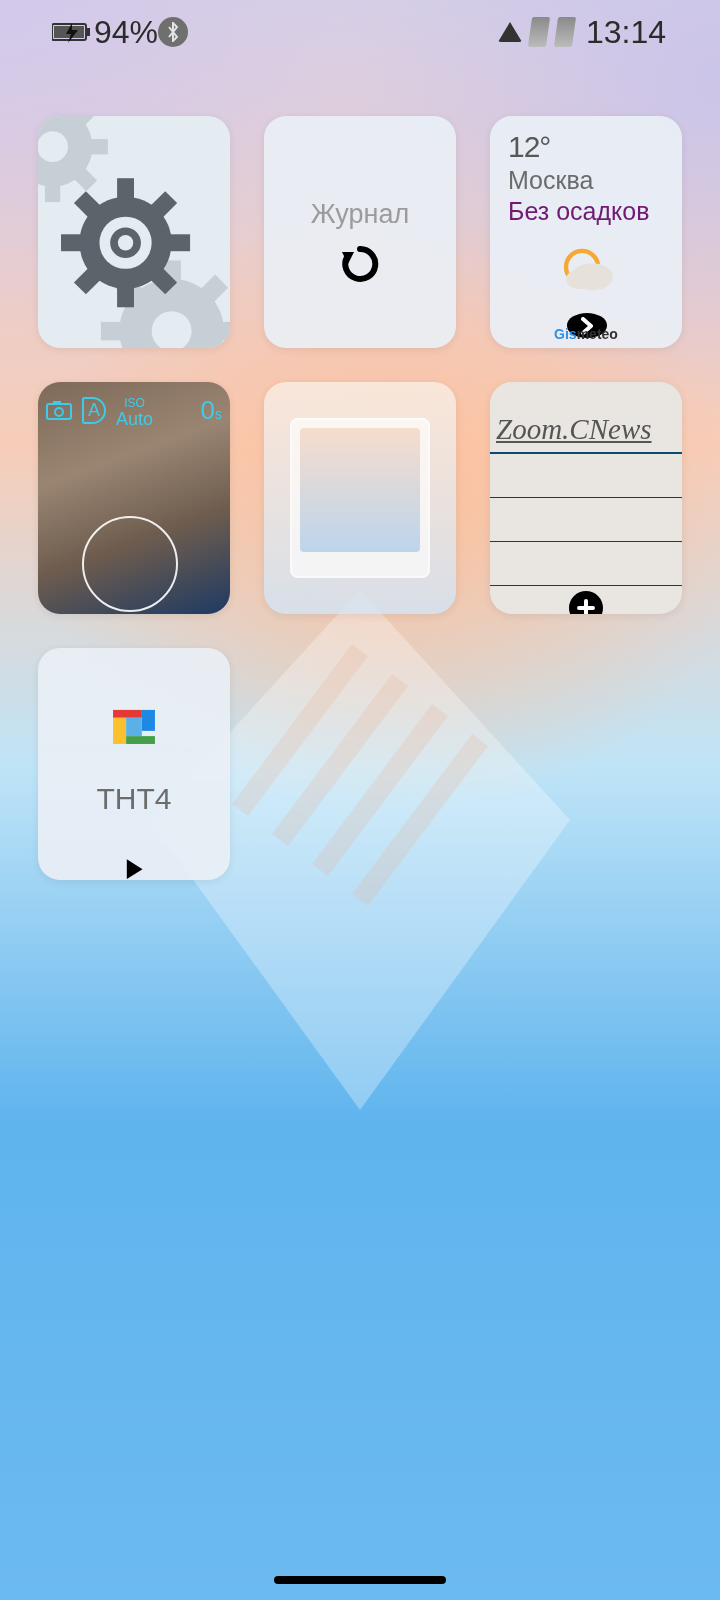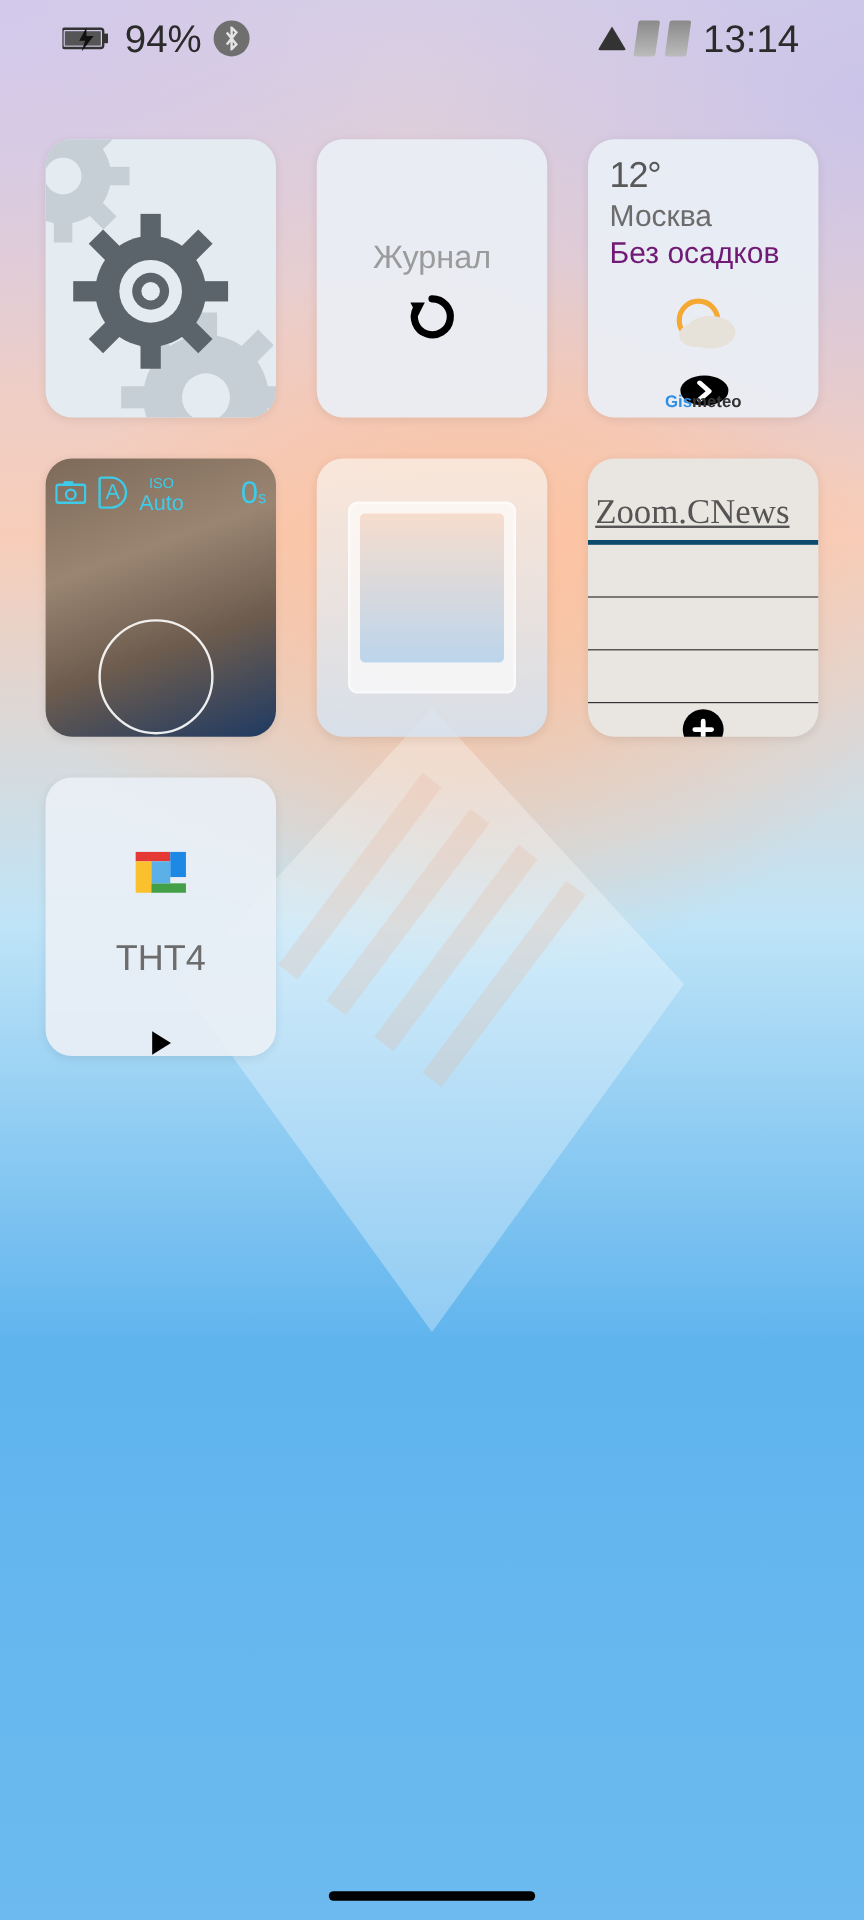--- a/index.html
+++ b/index.html
@@ -8,21 +8,21 @@
     background:
       radial-gradient(ellipse 600px 500px at 55% 32%, rgba(255,190,150,0.85), transparent 60%),
       radial-gradient(ellipse 700px 600px at 0% 0%, rgba(210,200,235,0.9), transparent 55%),
       radial-gradient(ellipse 700px 600px at 100% 5%, rgba(200,195,235,0.85), transparent 55%),
       linear-gradient(180deg, #d7cfe6 0%, #f7cdb9 28%, #bfe4f7 48%, #5fb4ee 70%, #6cbaef 100%);
     position: relative;
   }
 
   
   .status-bar { position:absolute; top:0; left:0; right:0; height:64px; display:flex; align-items:center; justify-content:space-between; padding:0 54px 0 52px; color:#2b2b2b; font-size:32px; font-weight:500; }
-  .sb-left, .sb-right { display:flex; align-items:center; gap:10px; }
+  .sb-left, .sb-right { display:flex; align-items:center; }
   .sb-right { gap:8px; }
   .bt-circle { width:30px; height:30px; border-radius:50%; background:#6f6f6f; color:#e4e4e4; display:flex; align-items:center; justify-content:center; font-size:20px; }
   .wifi-tri { width:0; height:0; border-left:12px solid transparent; border-right:12px solid transparent; border-bottom:20px solid #333; border-radius:3px; }
   .sig-bar { width:18px; height:30px; background:linear-gradient(180deg,#8a8a8a,#bbb); transform:skewX(-8deg); border-radius:2px; }
 
   
   .emblem { position:absolute; left:50%; top:590px; transform:translateX(-50%); width:420px; height:520px; opacity:0.55; pointer-events:none; }
 
   
   .grid { position:absolute; left:38px; right:38px; top:116px; display:grid; grid-template-columns:repeat(3, 1fr); gap:34px; }
@@ -56,21 +56,21 @@
   .cam-txt { font-size:18px; text-align:center; line-height:1; }
   .cam-focus { position:absolute; left:44px; top:134px; width:96px; height:96px; border:2.5px solid rgba(255,255,255,0.9); border-radius:50%; }
 
   
   .w-gallery { background:linear-gradient(180deg, rgba(250,238,228,0.8), rgba(210,228,245,0.8)); display:flex; align-items:center; justify-content:center; }
   .gal-frame { width:140px; height:160px; background:rgba(255,255,255,0.65); border-radius:8px; padding:10px 10px 26px 10px; box-shadow:0 0 0 2px rgba(255,255,255,0.5) inset; }
   .gal-inner { width:100%; height:100%; background:linear-gradient(180deg,#f6ddcd, #bcd5ec); border-radius:4px; }
 
   
   .w-news { background:#e9e6e1; }
-  .news-head { height:72px; border-bottom:4px solid #0c4a6e; display:flex; align-items:flex-end; padding:0 6px 6px 6px; font-family:Georgia, 'Times New Roman', serif; color:#555; font-size:29px; white-space:nowrap; text-decoration:underline; }
+  .news-head { height:72px; border-bottom:2px solid #0c4a6e; display:flex; align-items:flex-end; padding:0 6px 6px 6px; font-style:italic; font-family:Georgia, 'Times New Roman', serif; color:#555; font-size:29px; white-space:nowrap; text-decoration:underline; }
   .news-row { height:44px; border-bottom:1px solid #333; }
   .news-add { display:flex; align-items:center; justify-content:center; }
   .news-add .plus { width:34px; height:34px; border-radius:50%; background:#000; color:#fff; display:flex; align-items:center; justify-content:center; font-size:26px; font-weight:bold; }
 
   
   .w-tv { display:flex; flex-direction:column; align-items:center; }
   .tv-logo { width:76px; height:76px; margin-top:58px; }
   .tv-name { font-size:30px; color:#6c6c6c; margin-top:26px; }
   .tv-play { margin-top:42px; }
 

